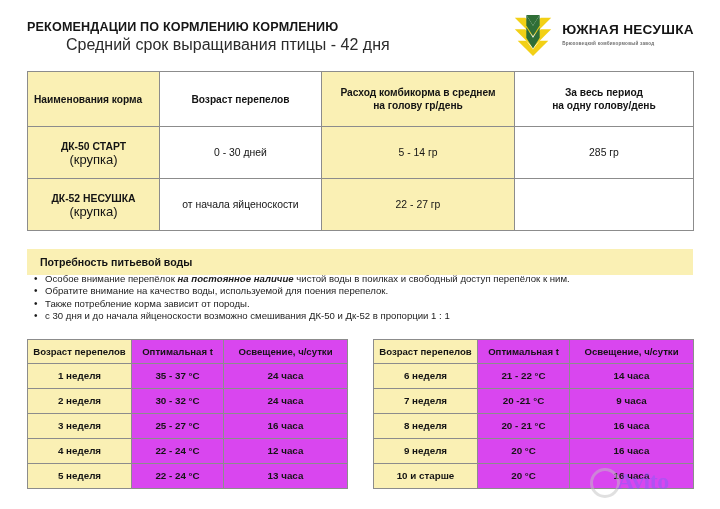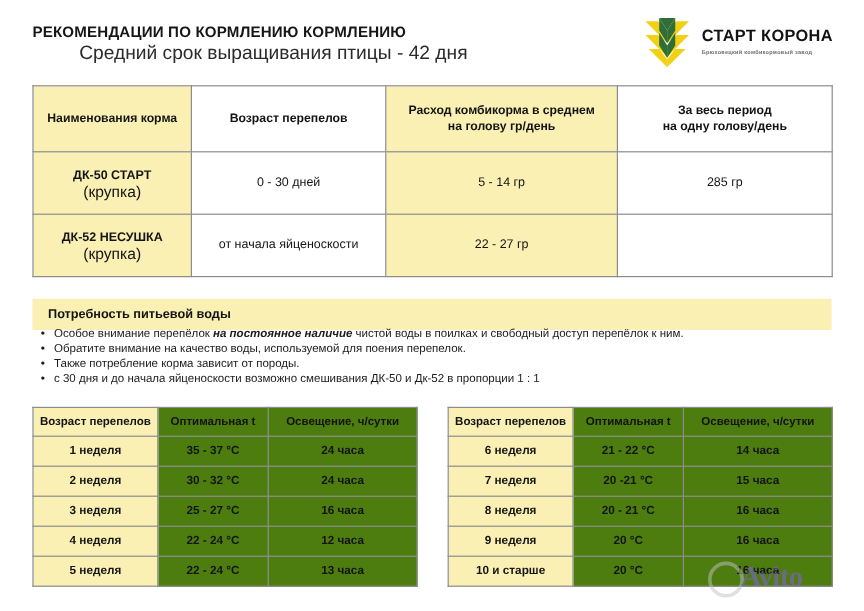--- a/index.html
+++ b/index.html
@@ -128,21 +128,21 @@
     text-align: left;
     font-weight: bold;
     padding-left: 11px;
     font-size: 10.6px;
   }
   .cell-name .sub {
     font-weight: normal;
     display: block;
     font-size: 13px;
   }
-  .hdr.cell-name { text-align: center; padding-left: 6px; }
+  .hdr.cell-name { text-align: left; padding-left: 6px; }
   .col1 { width: 132px; }
   .col2 { width: 162px; }
   .col3 { width: 193px; }
   .col4 { width: 179px; }
 
   
   .water-banner {
     position: absolute;
     left: 27px;
     top: 249px;
@@ -195,21 +195,21 @@
   .temp-right { left: 373px; }
   .temp-table td {
     border: 1px solid #8c8c8c;
     box-sizing: border-box;
     font-size: 9.8px;
     font-weight: bold;
     color: #141414;
     text-align: center;
     height: 25px;
     padding: 0 2px;
-    background: #4d7c0f;
+    background: #d946ef;
     line-height: 12px;
   }
   .temp-table .t-hdr td {
     font-size: 9.6px;
     font-weight: bold;
     height: 24px;
   }
   .temp-table td.age-col { background: #faf0b4; }
   .tcol1 { width: 104px; }
   .tcol2 { width: 92px; }
@@ -269,21 +269,21 @@
         <polygon points="4,29 13,29 20,38 20,45 4,29" fill="#f2d016"></polygon>
         <polygon points="36,29 27,29 20,38 20,45 36,29" fill="#f2d016"></polygon>
 
         <polygon points="13,2 27,2 20,13 20,13" fill="#2f6e37"></polygon>
         <polygon points="13,2 20,13 20,24 13,13" fill="#2f6e37"></polygon>
         <polygon points="27,2 20,13 20,24 27,13" fill="#2f6e37"></polygon>
         <polygon points="13,15 20,26 20,37 13,26" fill="#2f6e37"></polygon>
         <polygon points="27,15 20,26 20,37 27,26" fill="#2f6e37"></polygon>
       </svg>
       <div class="brand-text">
-        <div class="brand-name">СТАРТ КОРОНА</div>
+        <div class="brand-name">ЮЖНАЯ НЕСУШКА</div>
         <div class="brand-tagline">Брюховецкий комбикормовый завод</div>
       </div>
     </div>
   </div>
 
   <table class="feed-table">
     <tbody>
       <tr>
         <td class="hdr cell-yellow cell-name col1">
           <span>Наименования корма</span>
@@ -389,21 +389,21 @@
         <td class="tcol3">Освещение, ч/сутки</td>
       </tr>
       <tr>
         <td class="age-col">6 неделя</td>
         <td>21 - 22 °C</td>
         <td>14 часа</td>
       </tr>
       <tr>
         <td class="age-col">7 неделя</td>
         <td>20 -21 °C</td>
-        <td>15 часа</td>
+        <td>9 часа</td>
       </tr>
       <tr>
         <td class="age-col">8 неделя</td>
         <td>20 - 21 °C</td>
         <td>16 часа</td>
       </tr>
       <tr>
         <td class="age-col">9 неделя</td>
         <td>20 °C</td>
         <td>16 часа</td>

